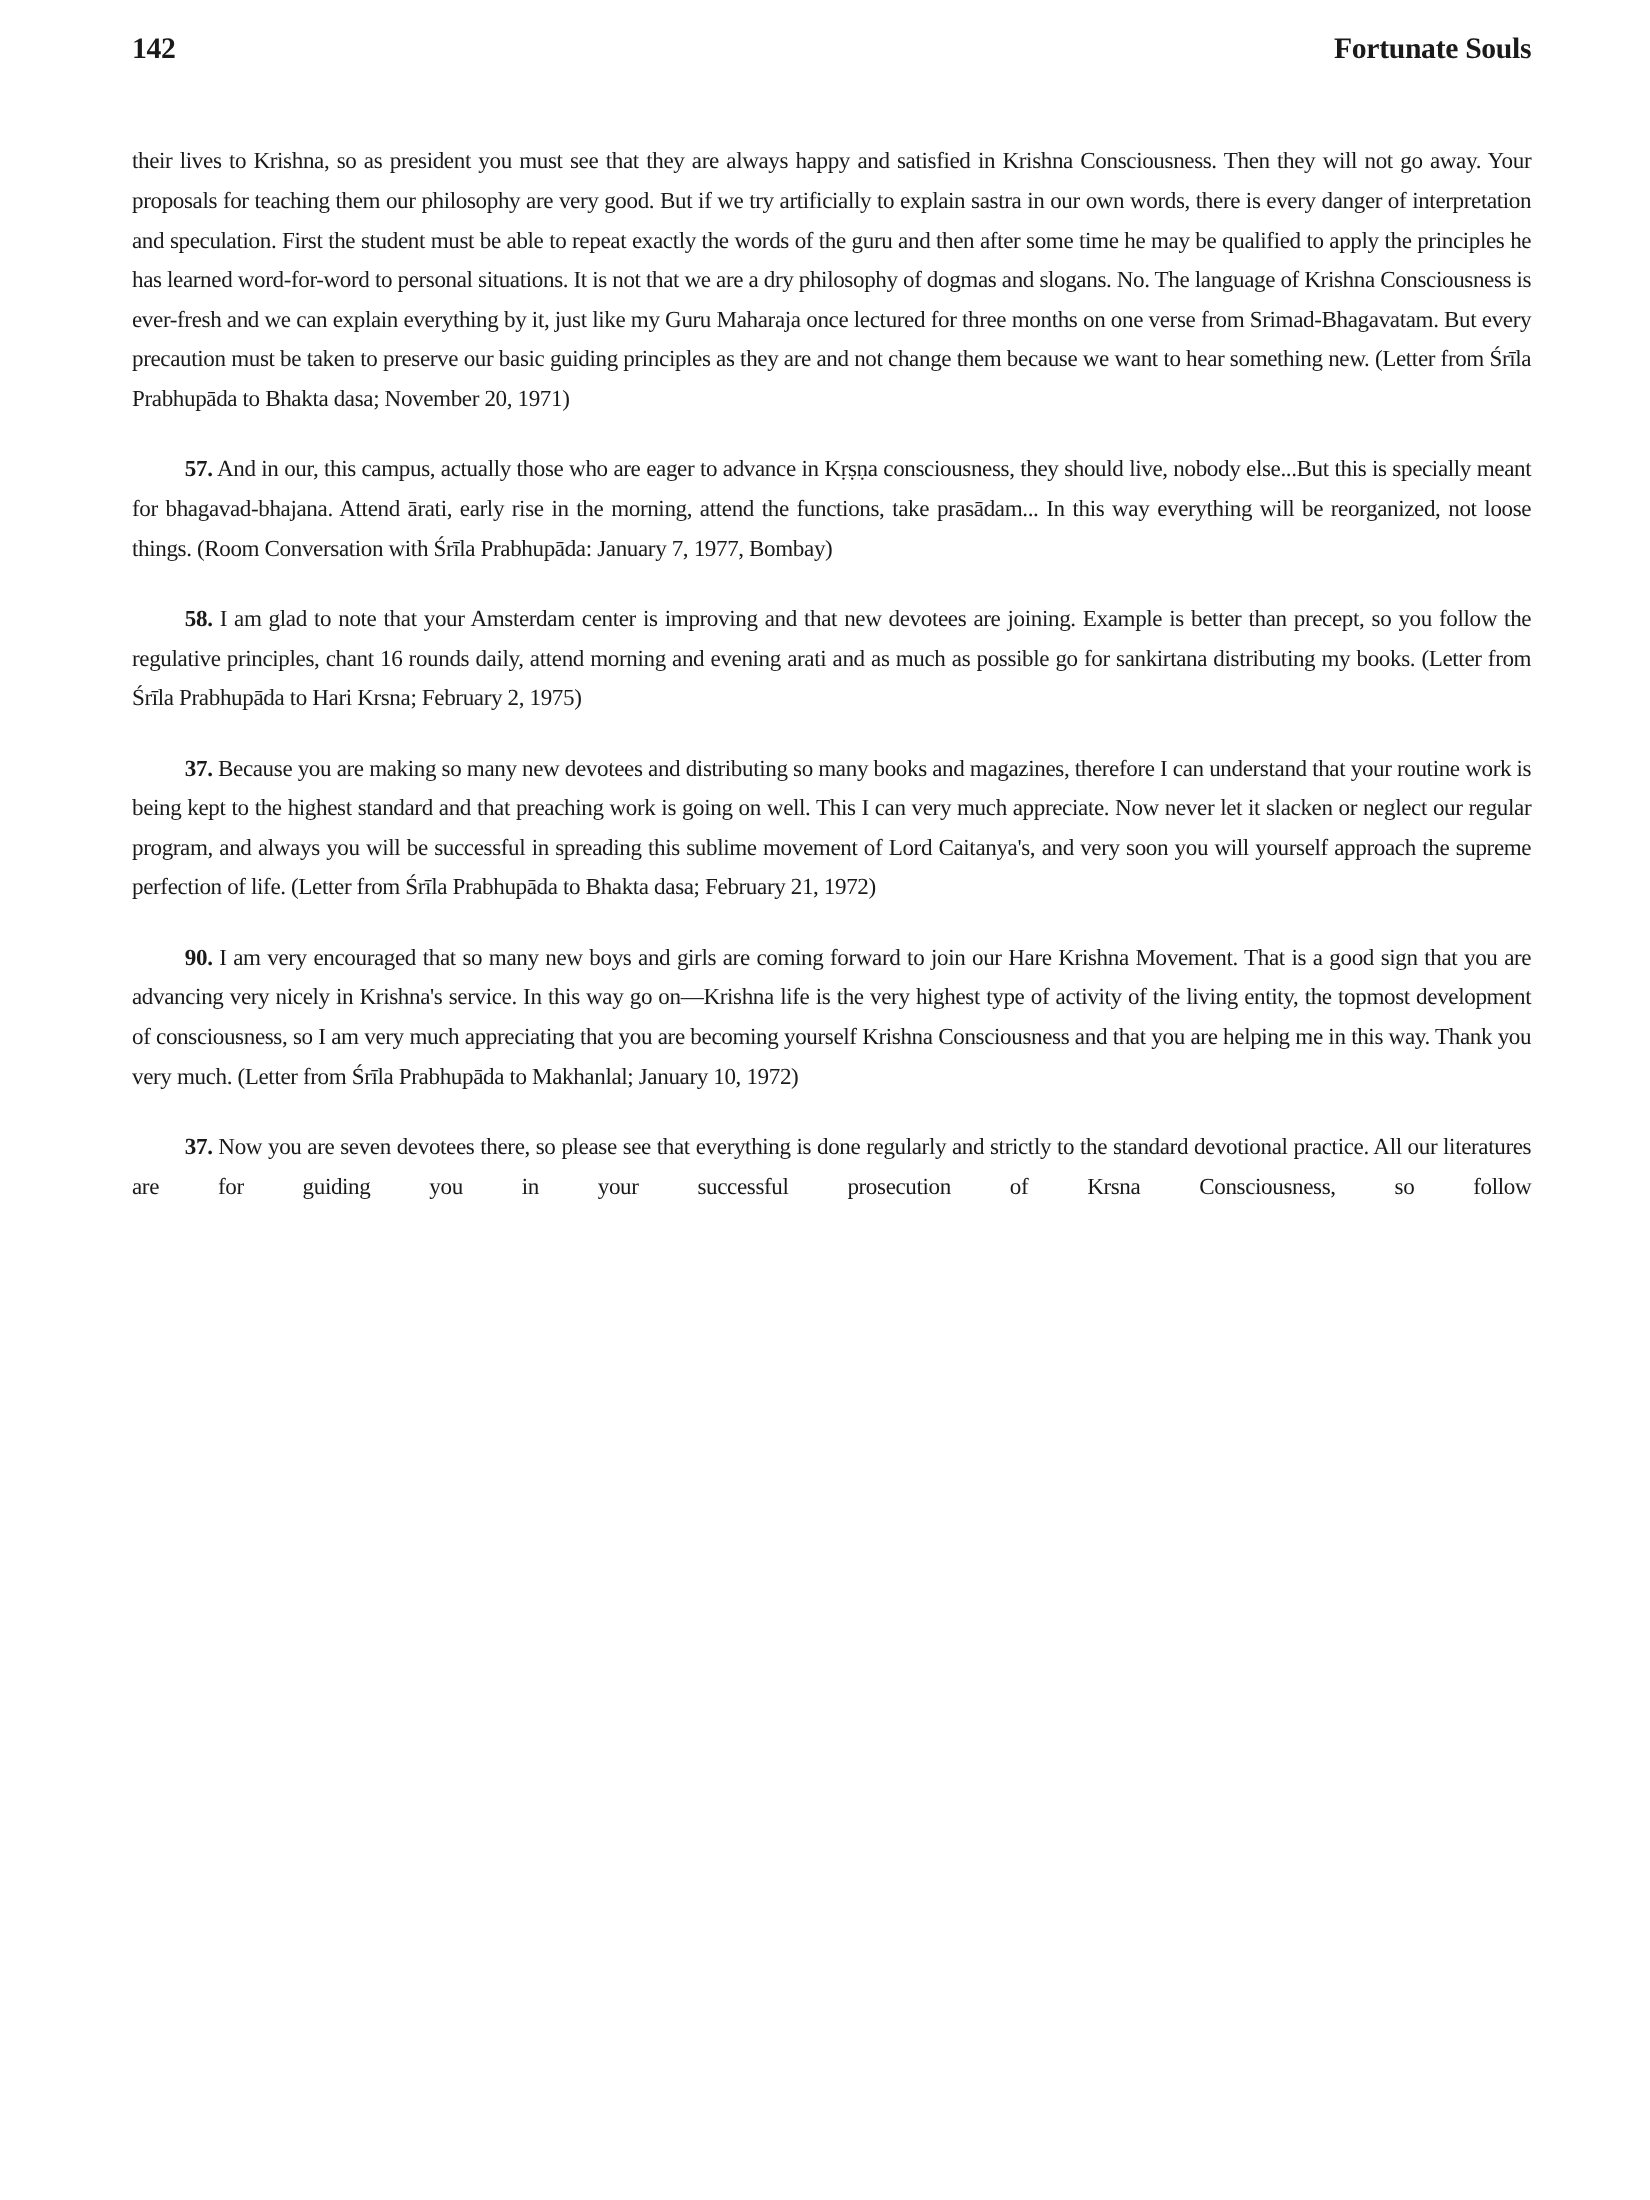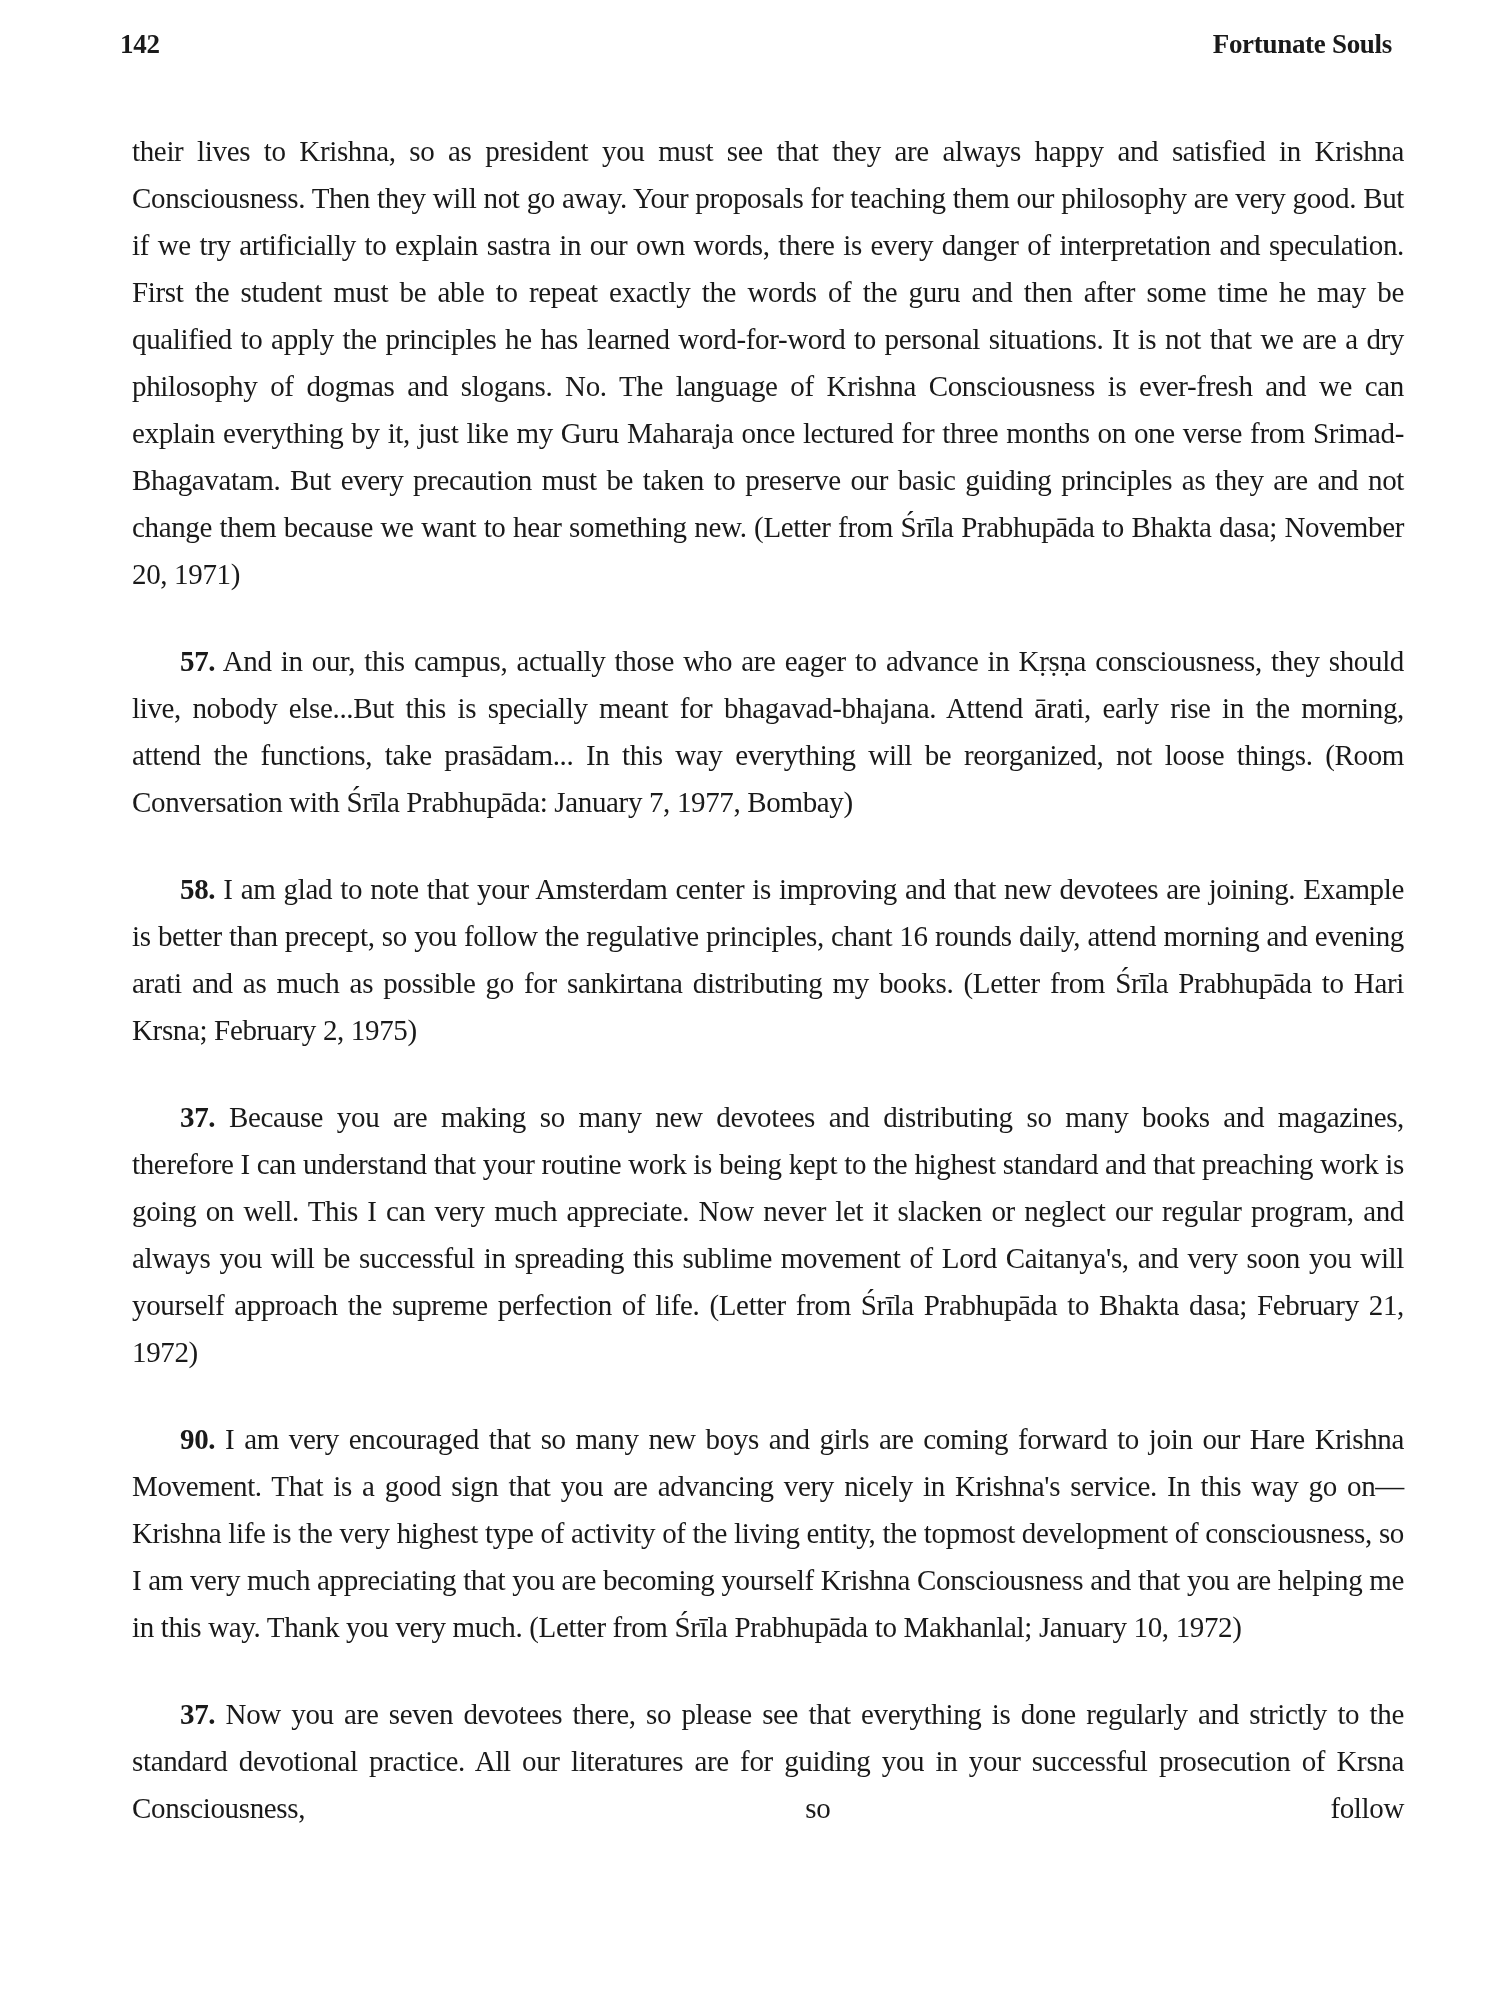--- a/index.html
+++ b/index.html
@@ -30,38 +30,38 @@
       display: flex;
       justify-content: space-between;
       align-items: center;
       font-weight: bold;
       font-size: 27px;
       letter-spacing: -0.3px;
     }
     .body-text {
       position: absolute;
       top: 128px;
-      left: 12px;
+      left: 0;
       width: 1272px;
-      font-size: 29px;
-      line-height: 47px;
+      font-size: 21px;
+      line-height: 36px;
       text-align: justify;
       letter-spacing: -0.35px;
     }
     .para {
       margin: 0;
       text-align: justify;
       text-align-last: left;
     }
     .para.continued {
       text-indent: 0;
     }
     .para.numbered {
       text-indent: 48px;
-      margin-top: 40px;
+      margin-top: 28px;
     }
     .para-number {
       font-weight: bold;
     }
   </style>
 </head>
 <body>
 
 <div class="page">
 

